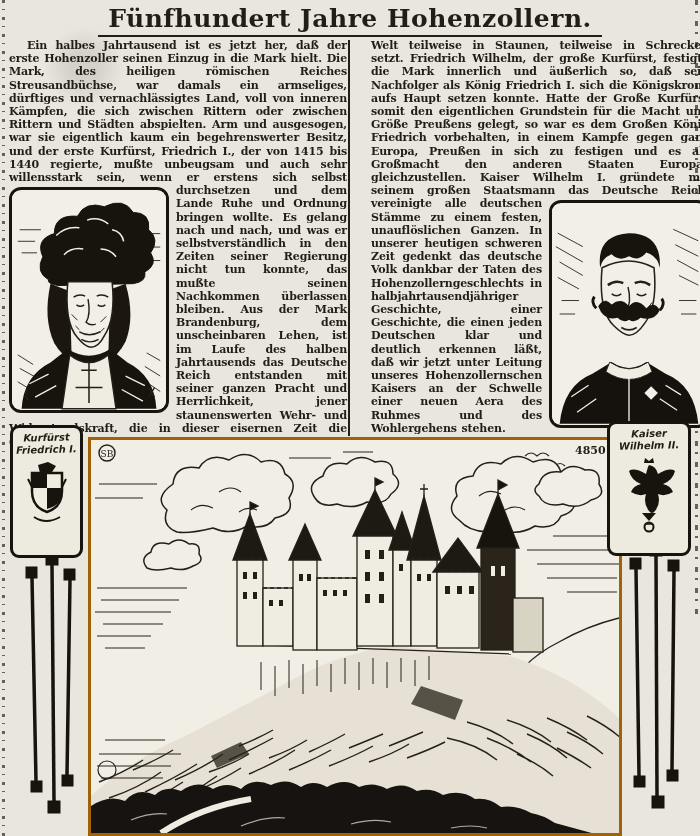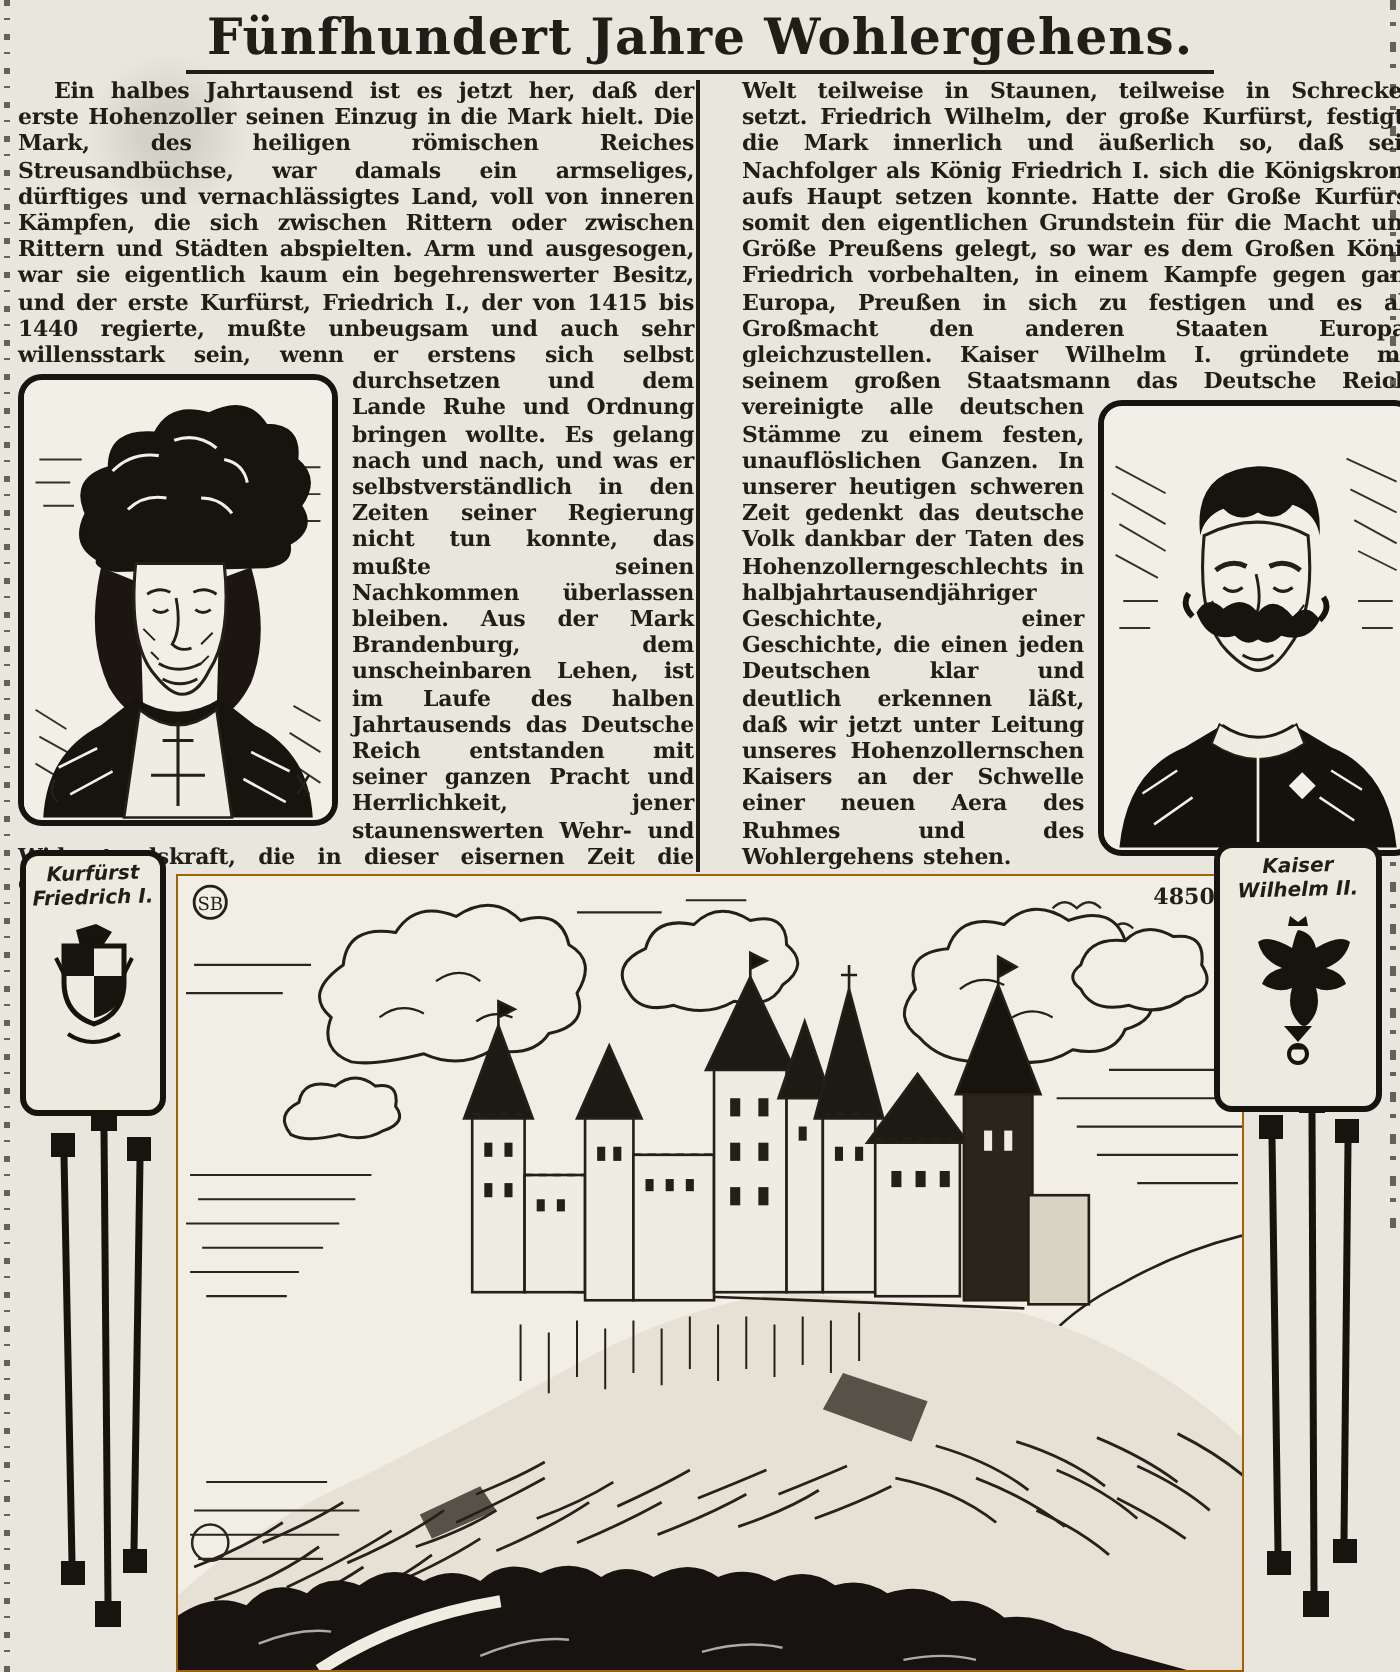--- a/index.html
+++ b/index.html
@@ -61,34 +61,34 @@
     transform:rotate(-1.5deg);white-space:nowrap;
   }
   .caption-box svg{display:block;margin:6px auto 0 auto;}
 
   .ornament{position:absolute;z-index:2;}
   .ornament.left{left:24px;top:551px;}
   .ornament.right{left:628px;top:544px;}
 
   .castle-frame{
     position:absolute;left:88px;top:437px;width:534px;height:399px;z-index:1;
-    box-sizing:border-box;border:1px solid #a16207;background:#7dd3fc;overflow:hidden;
+    box-sizing:border-box;border:3px solid #a16207;background:#7dd3fc;overflow:hidden;
   }
   .castle-frame svg{display:block;width:100%;height:100%;}
 </style>
 </head>
 <body>
 
 <div id="page">
 
   <div class="edge-marks left"></div>
   <div class="edge-marks right"></div>
 
   <div class="title-wrap">
-    <span>Fünfhundert Jahre Wohlergehens.</span>
+    <span>Fünfhundert Jahre Hohenzollern.</span>
   </div>
 
   <div class="col-divider"></div>
 
   <div class="col left">
     <span>Ein halbes Jahrtausend ist es jetzt her, daß der erste Hohenzoller seinen Einzug in die Mark hielt. Die Mark, des heiligen römischen Reiches Streusandbüchse, war damals ein armseliges, dürftiges und vernachlässigtes Land, voll von inneren Kämpfen, die sich zwischen Rittern oder zwischen Rittern und Städten abspielten. Arm und ausgesogen, war sie eigentlich kaum ein begehrenswerter Besitz, und der erste Kurfürst, Friedrich I., der von 1415 bis 1440 regierte, mußte unbeugsam und auch sehr willensstark sein, wenn er erstens sich selbst</span>
     <div class="portrait fl">
       <svg viewBox="0 0 160 226">
         <rect x="0" y="0" width="160" height="226" fill="#f2efe6"></rect>
 

